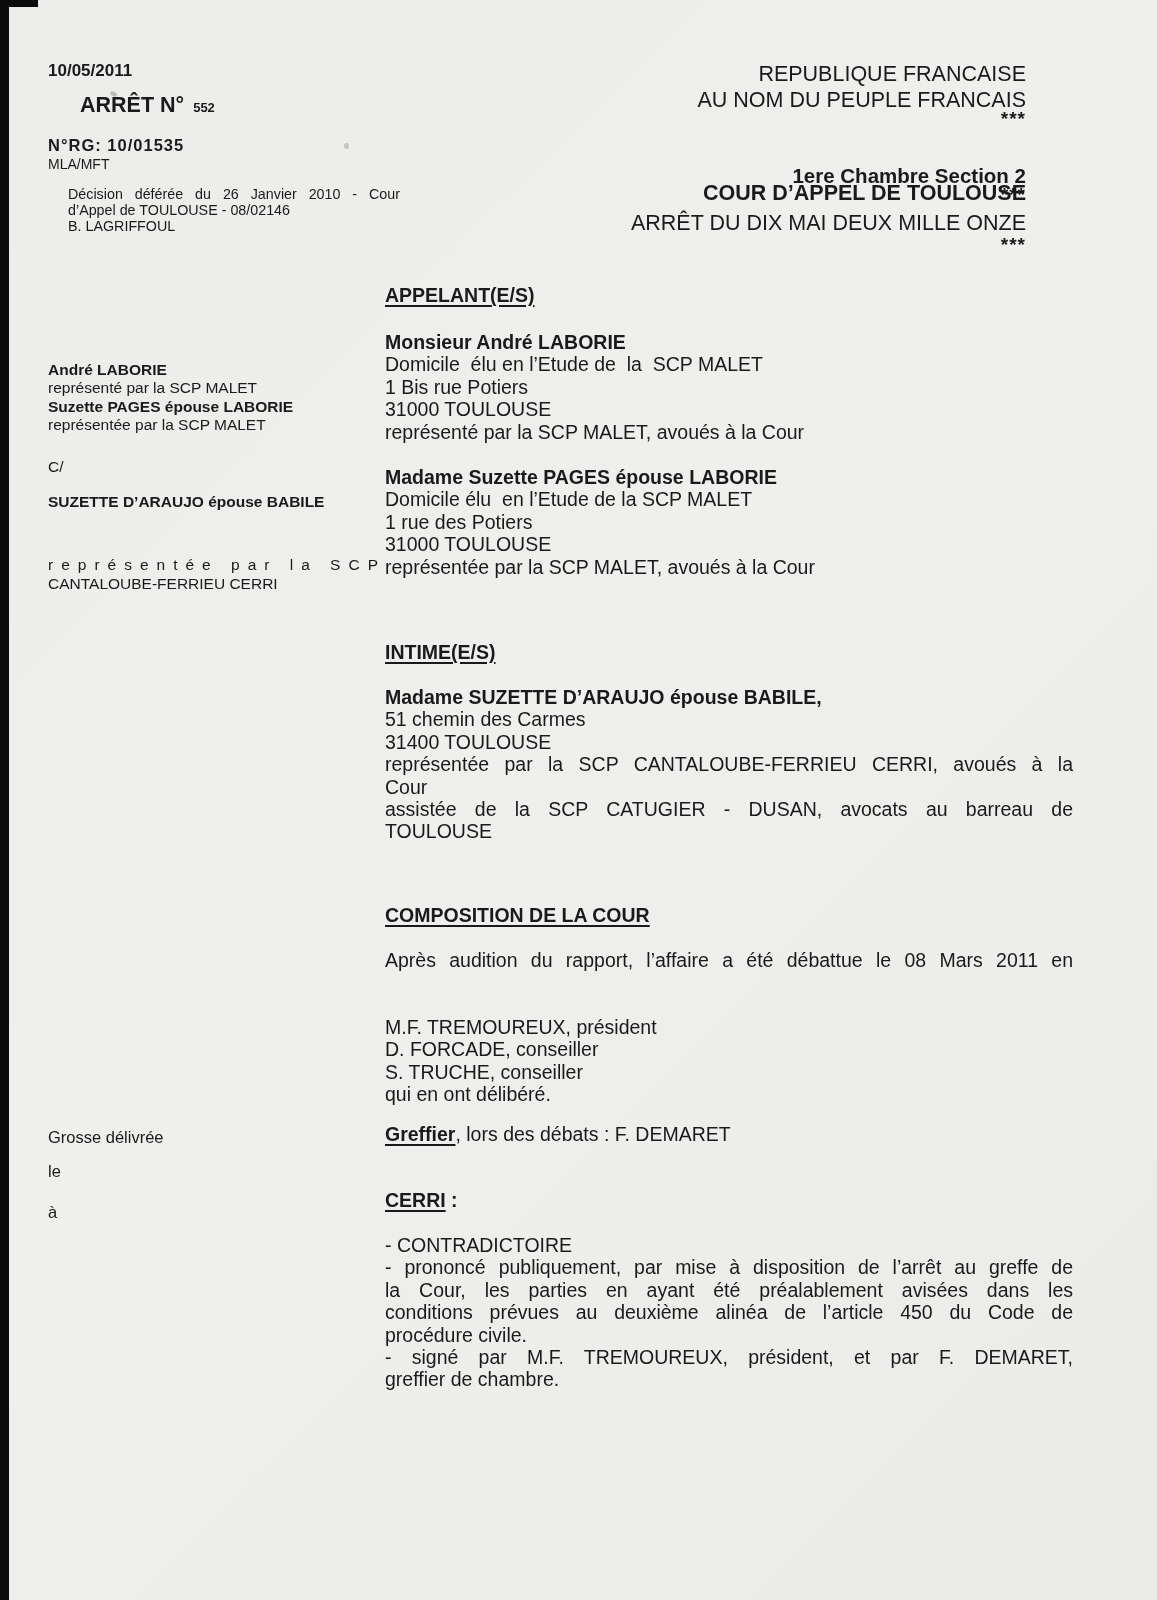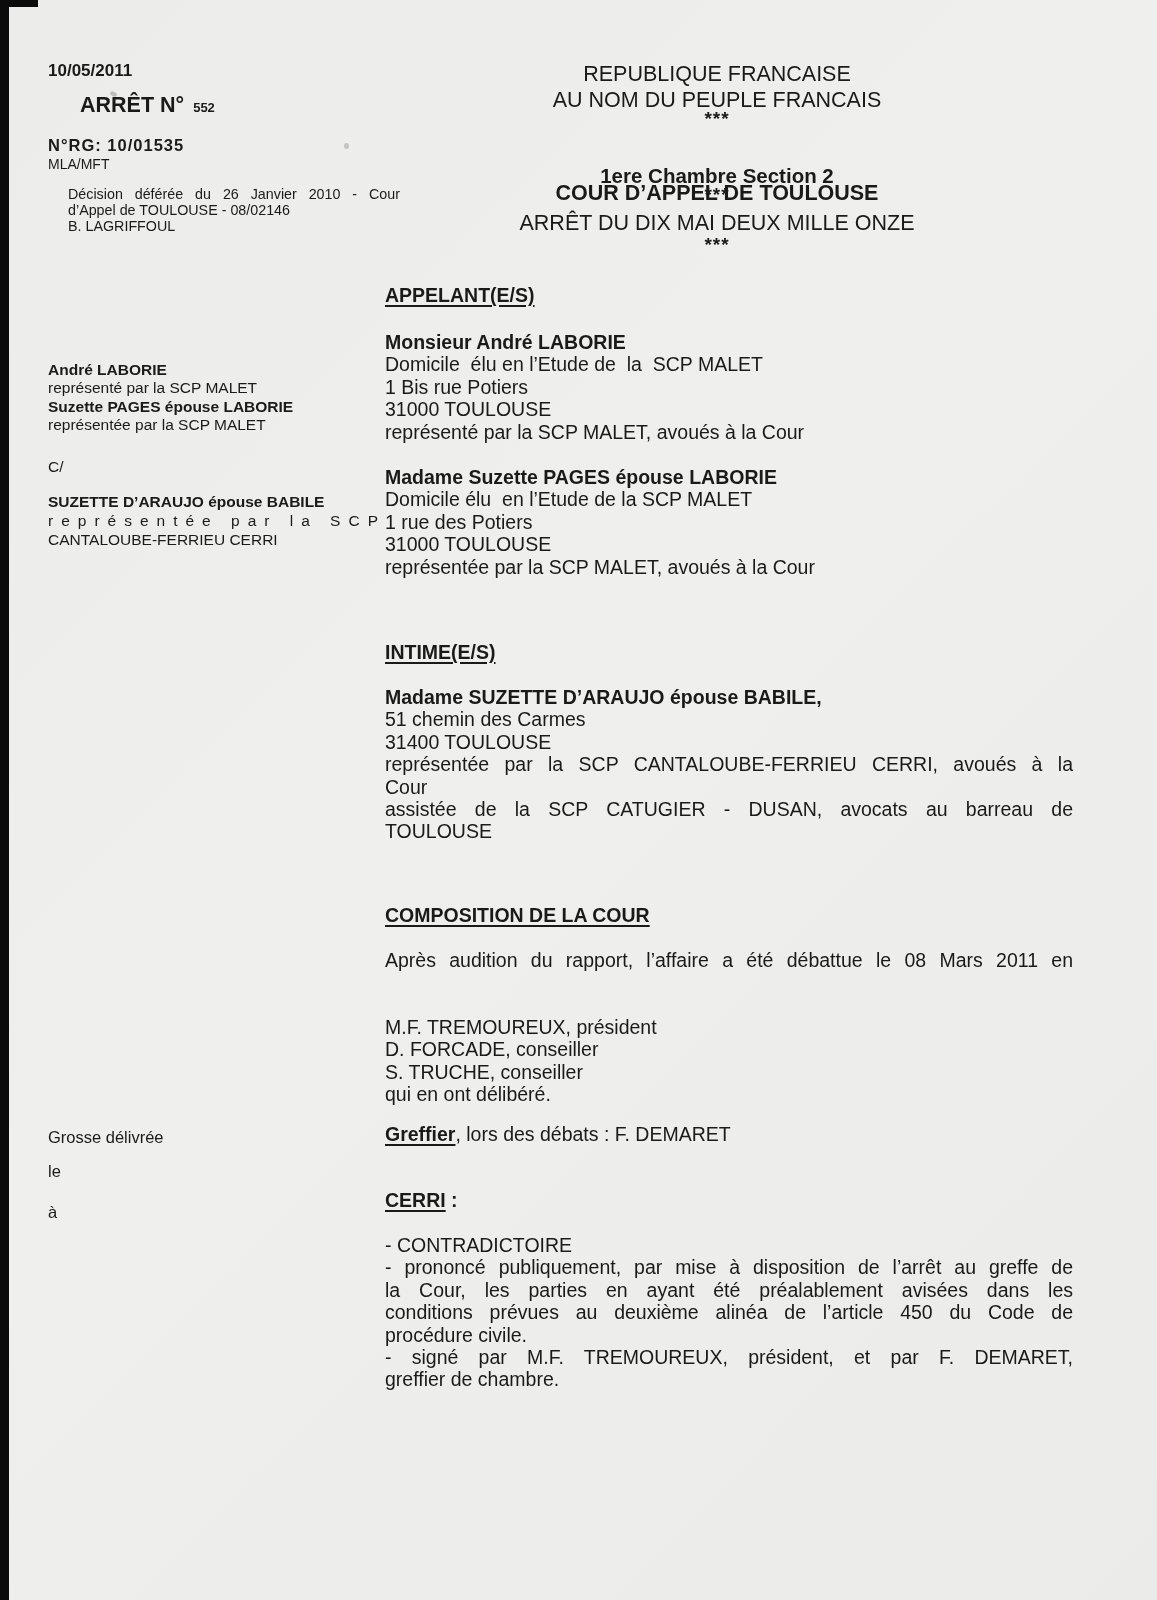--- a/index.html
+++ b/index.html
@@ -10,23 +10,23 @@
   }
   .abs{position:absolute;}
   .b{font-weight:bold;}
   .u{text-decoration:underline;text-decoration-thickness:2px;text-underline-offset:3px;}
   .body{font-size:19.5px;line-height:22.4px;}
   .pre{white-space:pre-wrap;}
   .jfull{text-align:justify;text-align-last:justify;-moz-text-align-last:justify;}
   .side{font-size:15.5px;line-height:18.4px;}
   .side2{font-size:15.5px;line-height:19px;}
   .smallblk{font-size:14.3px;line-height:15.9px;}
-  .ctr{left:392px;width:650px;text-align:center;font-size:21.5px;line-height:24px;}
+  .ctr{left:376px;width:650px;text-align:right;font-size:21.5px;line-height:24px;}
   .stars{font-size:19px;font-weight:bold;letter-spacing:1px;line-height:18px;}
-  .tracked{letter-spacing:8px;white-space:nowrap;}
+  .tracked{letter-spacing:8px;white-space:nowrap;margin-top:44px;}
   .edge-left{position:absolute;left:0;top:0;width:9px;height:1600px;background:#0b0b0b;}
   .edge-corner{position:absolute;left:0;top:0;width:38px;height:7px;background:#0b0b0b;}
   .speck1{position:absolute;left:110px;top:92px;width:7px;height:4px;background:#bcbcba;transform:rotate(25deg);border-radius:2px;}
   .speck2{position:absolute;left:344px;top:143px;width:5px;height:6px;background:#c4c4c2;border-radius:50%;}
   .arret-no-label{font-size:21.5px;font-weight:bold;margin-left:32px;}
   .arret-no-value{font-size:13px;font-weight:bold;margin-left:9px;}
   .rgline{font-size:16.5px;font-weight:bold;letter-spacing:1px;}
   .mlaline{font-size:14px;}
   .dateline{font-size:17px;font-weight:bold;}
   .grosse{font-size:16.5px;}

